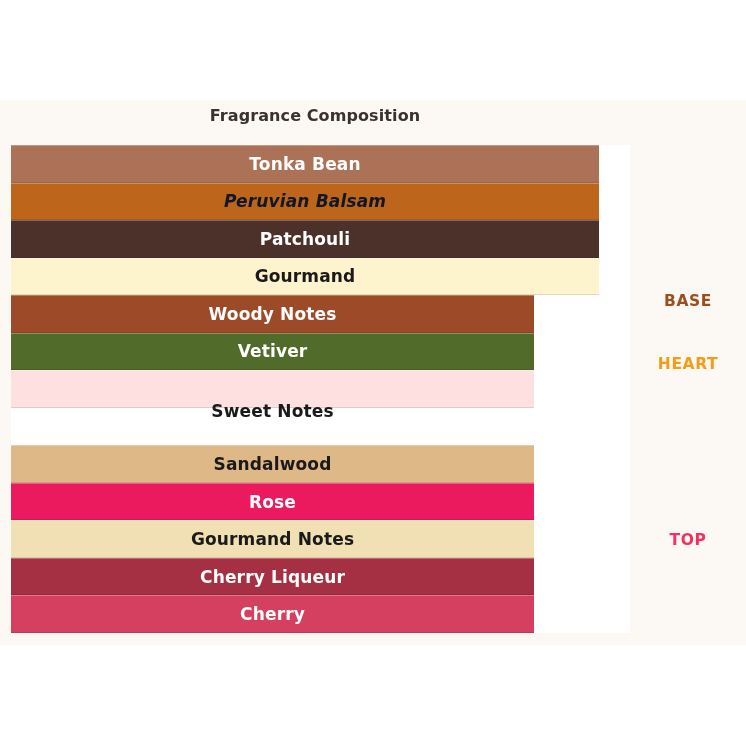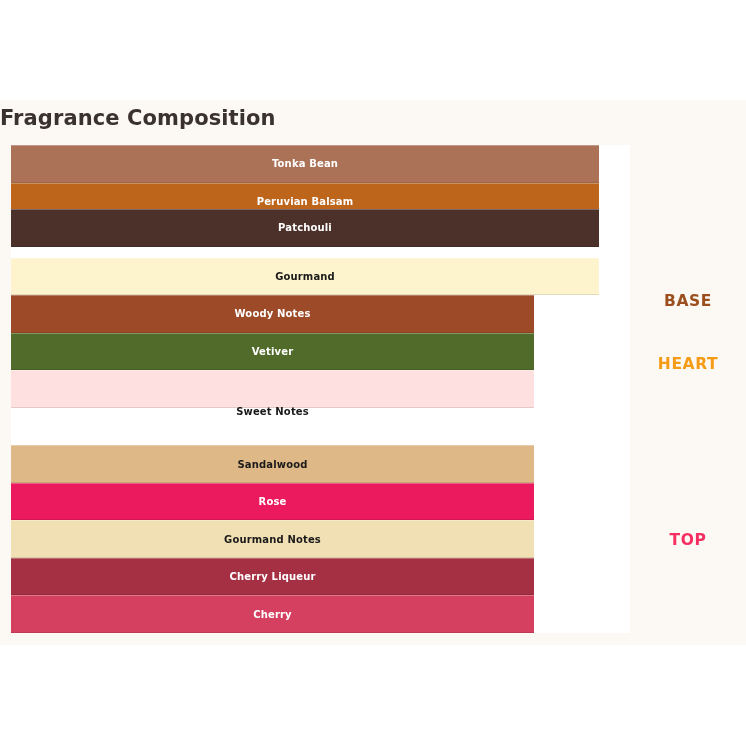--- a/index.html
+++ b/index.html
@@ -33,22 +33,22 @@
     width: 619px;
     height: 488px;
     background: #ffffff;
   }
 
   #chart-title {
     position: absolute;
     left: 0;
     top: 106px;
     width: 630px;
-    text-align: left;
-    font-size: 21px;
+    text-align: center;
+    font-size: 16px;
     font-weight: bold;
     color: #3a3230;
     letter-spacing: 0.1px;
   }
 
   #bars-layer {
     position: absolute;
     left: 11px;
     top: 145px;
     width: 619px;
@@ -61,21 +61,21 @@
     height: 37.54px;
     box-sizing: border-box;
     border-top: 1px solid rgba(255,255,255,0.28);
     border-bottom: 1px solid rgba(0,0,0,0.10);
     display: flex;
     align-items: center;
     justify-content: center;
   }
 
   .bar-label {
-    font-size: 10px;
+    font-size: 17px;
     font-weight: bold;
     letter-spacing: 0.15px;
     white-space: nowrap;
     pointer-events: none;
   }
 
   #tier-labels {
     position: absolute;
     left: 630px;
     top: 100px;
@@ -98,23 +98,23 @@
 <div id="figure-background"></div>
 <div id="plot-area"></div>
 
 <div id="chart-title">Fragrance Composition</div>
 
 <div id="bars-layer">
     <div class="bar-row" style="top: 0px; width: 588.05px; background: rgb(171, 114, 87);">
       <span class="bar-label" style="color: rgb(255, 255, 255);">Tonka Bean</span>
     </div>
     <div class="bar-row" style="top: 37.54px; width: 588.05px; background: rgb(189, 101, 27);">
-      <span class="bar-label" style="color: #ffffff;">Peruvian Balsam</span>
+      <span class="bar-label" style="color: #0f172a; font-style: italic;">Peruvian Balsam</span>
     </div>
-    <div class="bar-row" style="top: 64px; width: 588.05px; background: rgb(75, 49, 42);">
+    <div class="bar-row" style="top: 75px; width: 588.05px; background: rgb(75, 49, 42);">
       <span class="bar-label" style="color: rgb(255, 255, 255);">Patchouli</span>
     </div>
     <div class="bar-row" style="top: 112.62px; width: 588.05px; background: rgb(253, 243, 205);">
       <span class="bar-label" style="color: rgb(26, 26, 26);">Gourmand</span>
     </div>
     <div class="bar-row" style="top: 150.16px; width: 523.055px; background: rgb(156, 74, 40);">
       <span class="bar-label" style="color: rgb(255, 255, 255);">Woody Notes</span>
     </div>
     <div class="bar-row" style="top: 187.7px; width: 523.055px; background: rgb(81, 108, 42);">
       <span class="bar-label" style="color: rgb(255, 255, 255);">Vetiver</span>

